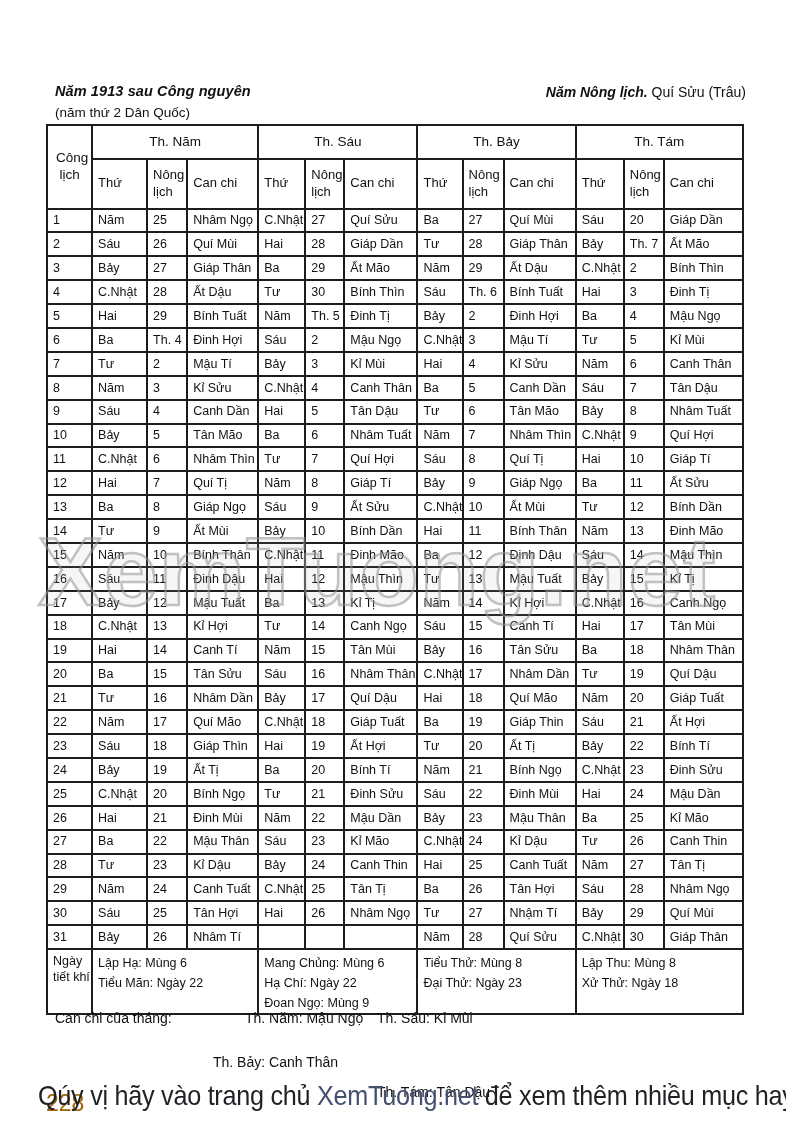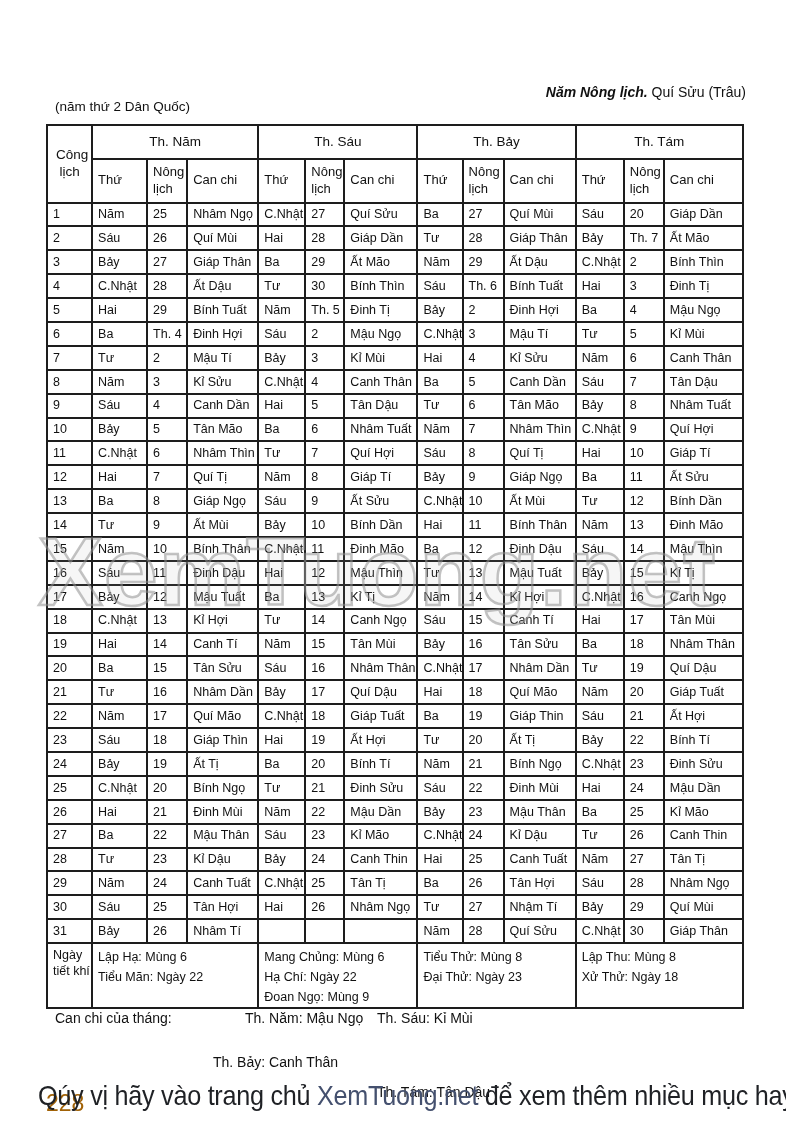--- a/index.html
+++ b/index.html
@@ -5,21 +5,21 @@
   html,body{margin:0;padding:0;}
   body{
     width:786px;height:1141px;background:#ffffff;position:relative;overflow:hidden;
     font-family:"Liberation Sans","DejaVu Sans",sans-serif;color:#111;
   }
   .page{position:absolute;inset:0;}
 
   
   .hdr-left{position:absolute;left:55px;top:82px;line-height:1.35;}
   .hdr-left .t1{font-weight:bold;font-style:italic;font-size:14.5px;letter-spacing:0.1px;}
-  .hdr-left .t2{font-size:13.5px;margin-top:16px;}
+  .hdr-left .t2{font-size:13.5px;margin-top:2px;}
   .hdr-right{position:absolute;right:40px;top:84px;font-size:14px;white-space:nowrap;}
   .hdr-right .b{font-weight:bold;font-style:italic;}
 
   
   .watermark{
     position:absolute;left:38px;top:520px;width:712px;height:104px;
     font-size:97px;font-weight:bold;line-height:104px;white-space:nowrap;
     color:rgba(170,170,170,0.10);
     -webkit-text-stroke:2.5px rgba(145,145,145,0.55);
     letter-spacing:1px;z-index:5;pointer-events:none;
@@ -29,21 +29,21 @@
   table.cal{
     position:absolute;left:46px;top:124px;width:698px;
     border-collapse:collapse;table-layout:fixed;z-index:2;
   }
   table.cal th,table.cal td{
     border:2px solid #1d1d1d;padding:0 0 0 5px;text-align:left;vertical-align:middle;
     font-size:12.5px;line-height:1.15;overflow:hidden;white-space:nowrap;
   }
   table.cal thead tr.month-row{height:26px;}
   table.cal thead tr.month-row th{text-align:center;font-weight:normal;font-size:13.5px;padding:8px;}
-  table.cal thead tr.sub-row{height:44px;}
+  table.cal thead tr.sub-row{height:50px;}
   table.cal thead tr.sub-row th{font-weight:normal;font-size:13px;vertical-align:middle;white-space:normal;line-height:1.25;}
   table.cal th.corner{font-weight:normal;font-size:13px;white-space:normal;line-height:1.25;vertical-align:middle;}
   table.cal tbody tr{height:23.9px;}
   table.cal tbody td{font-size:12.5px;}
   table.cal tfoot td{vertical-align:top;white-space:normal;font-size:12.5px;line-height:1.6;padding-top:3px;}
   table.cal tfoot tr{height:50px;}
   .tk-label{line-height:1.3 !important;}
 
   
   .canchi-block{position:absolute;left:55px;top:1010px;width:700px;height:56px;font-size:14px;z-index:2;}
@@ -62,20 +62,21 @@
     white-space:nowrap;font-size:28px;color:#1f2125;letter-spacing:-0.3px;
   }
   .footer-line .brand{color:#44506e;}
 </style>
 </head>
 <body>
 
 <div class="page">
 
   <div class="hdr-left">
+    <div class="t1">Năm 1913 sau Công nguyên</div>
     <div class="t2">(năm thứ 2 Dân Quốc)</div>
   </div>
 
   <div class="hdr-right">
     <span class="b">Năm Nông lịch.</span><span> Quí Sửu (Trâu)</span>
   </div>
 
   <div class="watermark">XemTuong.net</div>
 
   <table class="cal">

